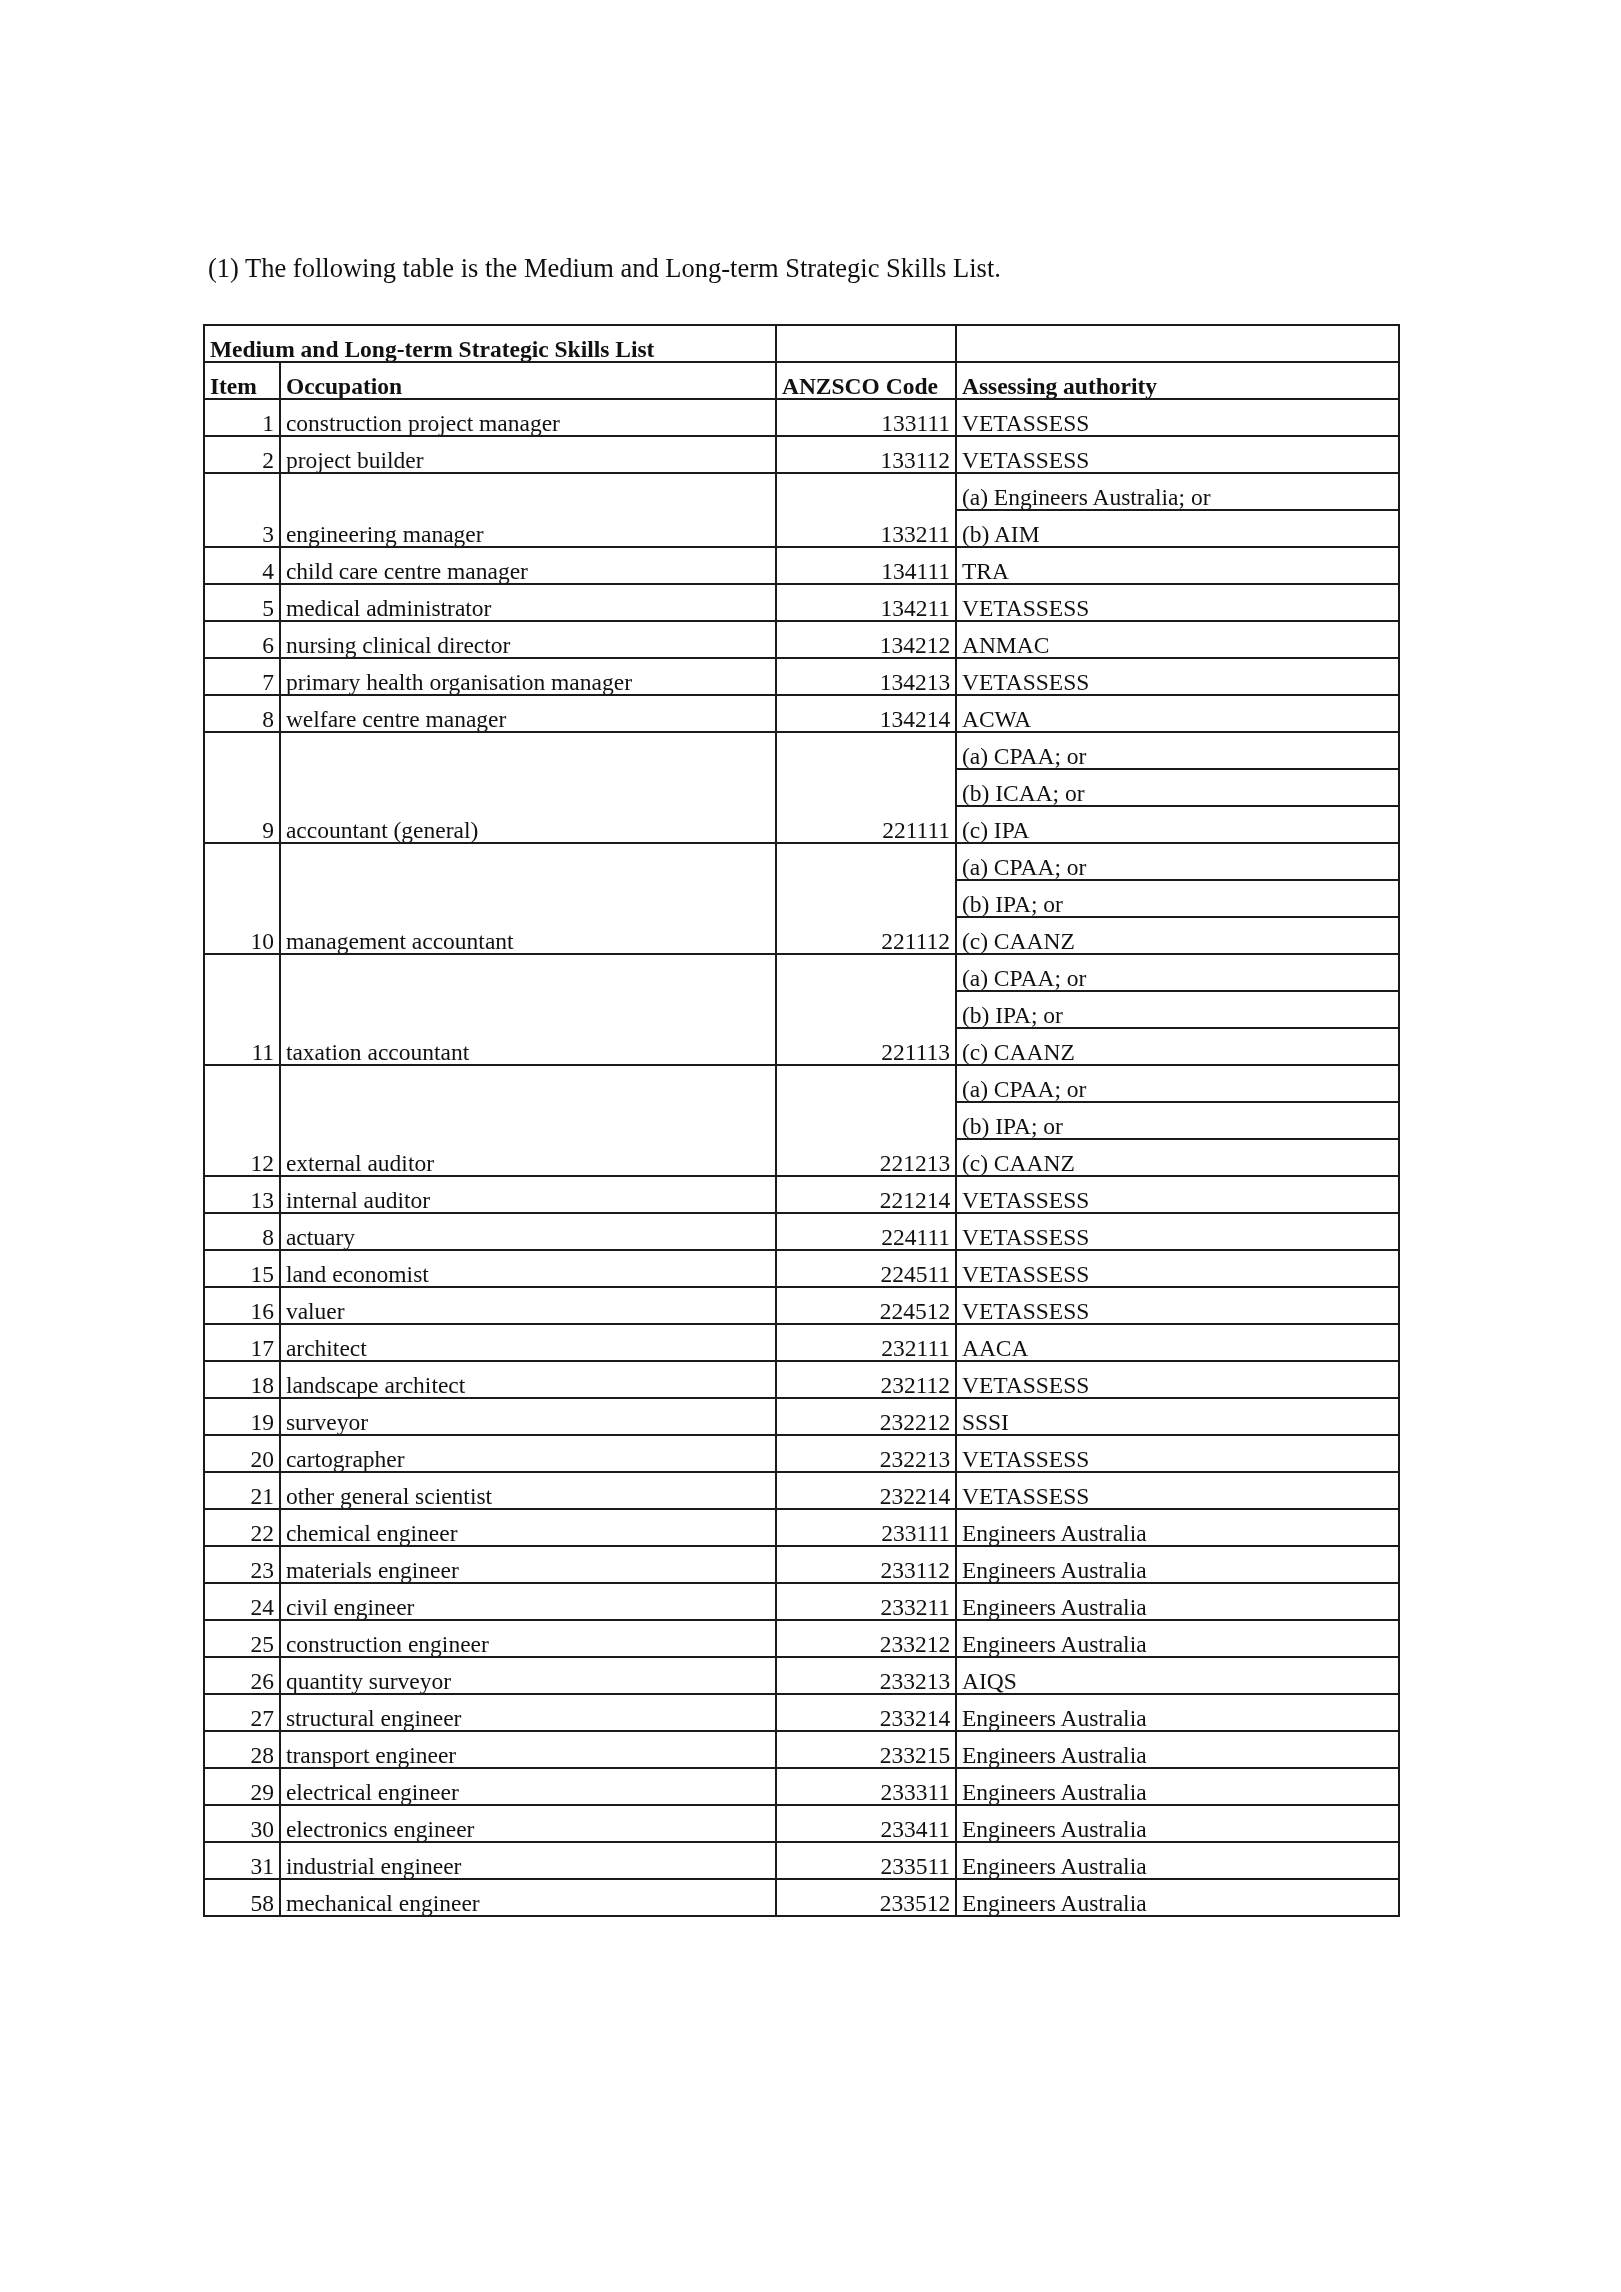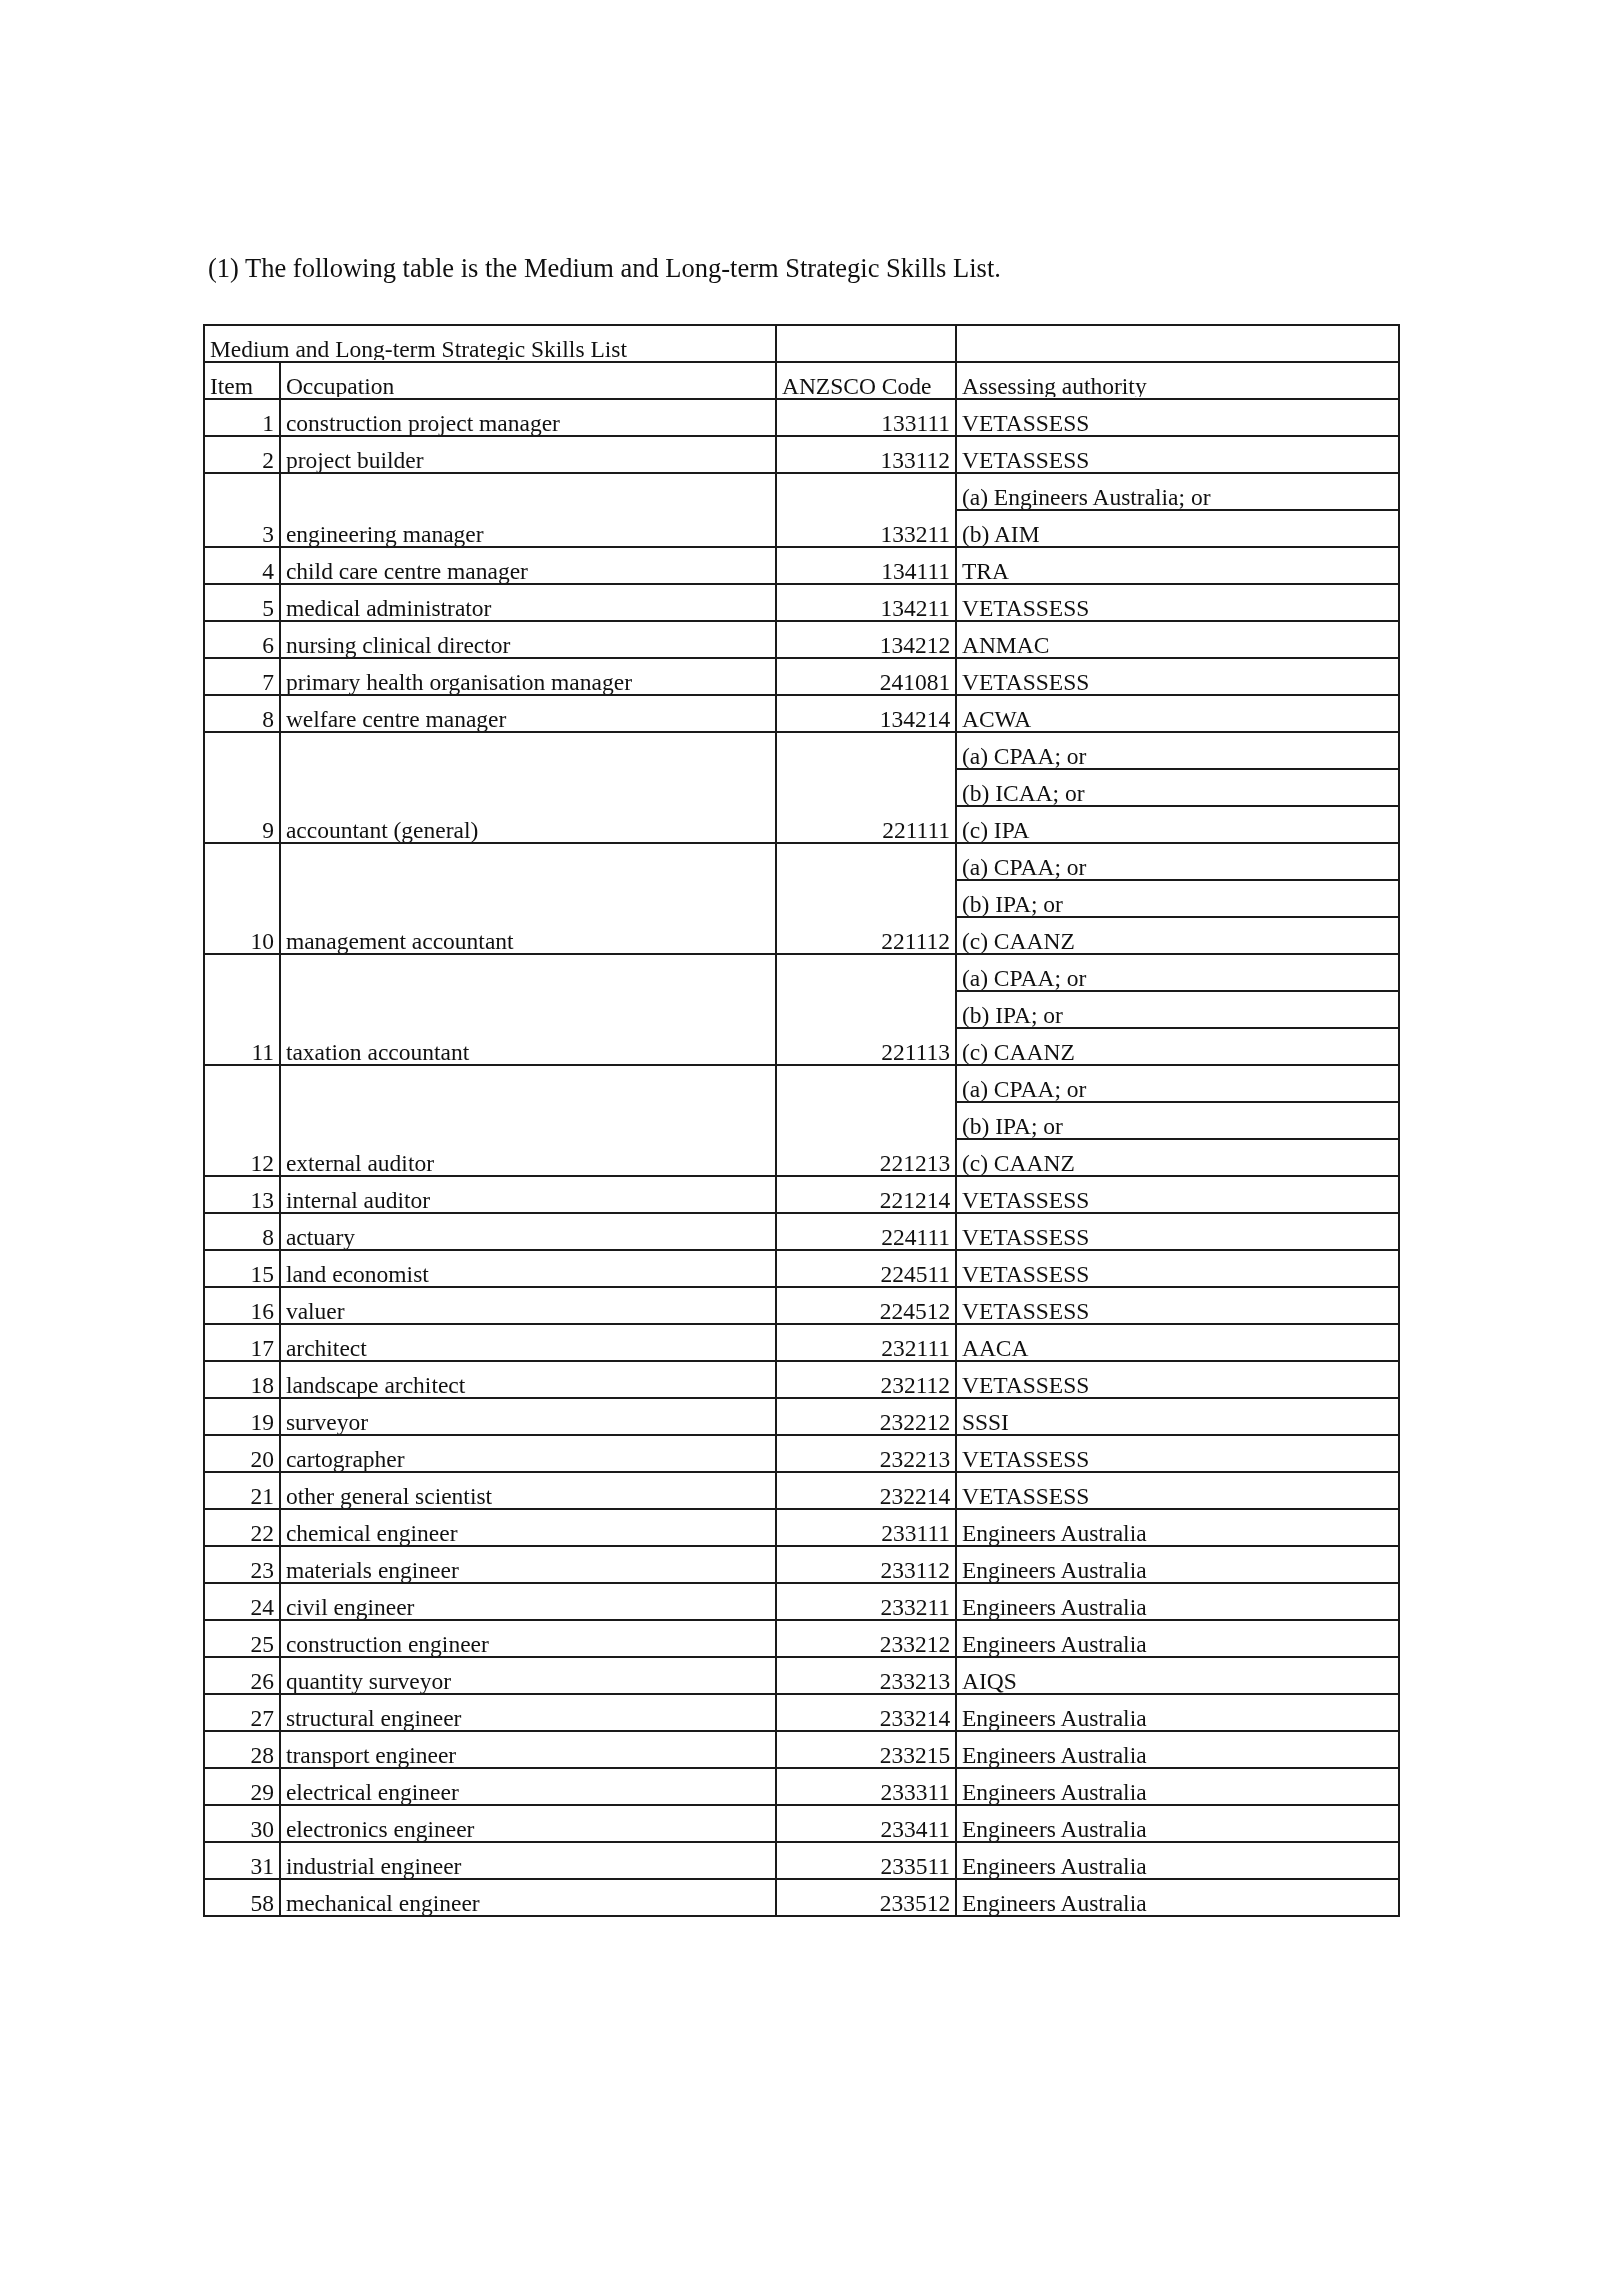--- a/index.html
+++ b/index.html
@@ -8,21 +8,21 @@
   table.skills { position:absolute; left:203px; top:324px; border-collapse:collapse; table-layout:fixed; width:1196px; }
   table.skills col.c-item { width:76px; }
   table.skills col.c-occ { width:496px; }
   table.skills col.c-code { width:180px; }
   table.skills col.c-auth { width:443px; }
   table.skills td { border:2.5px solid #1a1a1a; height:35px; padding:0 4.9px; font-size:23.5px; line-height:23.5px; white-space:nowrap; overflow:hidden; }
   td.num { text-align:right; vertical-align:bottom; padding-bottom:2.9px; }
   td.occ { vertical-align:bottom; padding-bottom:8.8px; }
   td.code { text-align:right; vertical-align:bottom; padding-bottom:2.9px;border-radius:8px; }
   td.auth { vertical-align:bottom; padding-bottom:2.9px; }
-  td.hdr { font-weight:normal; vertical-align:bottom; padding-bottom:3.9px;border-radius:11px; }
+  td.hdr { font-weight:bold; vertical-align:bottom; padding-bottom:3.9px; }
 </style>
 </head>
 <body>
 
 <div class="intro">(1)  The following table is the Medium and Long‐term Strategic Skills List.</div>
 
 <table class="skills">
   <colgroup>
     <col class="c-item">
       <col class="c-occ">
@@ -76,21 +76,21 @@
       </tr>
       <tr>
         <td class="num" rowspan="1">6</td>
         <td class="occ" rowspan="1">nursing clinical director</td>
         <td class="code" rowspan="1">134212</td>
         <td class="auth">ANMAC</td>
       </tr>
       <tr>
         <td class="num" rowspan="1">7</td>
         <td class="occ" rowspan="1">primary health organisation manager</td>
-        <td class="code" rowspan="1">241081</td>
+        <td class="code" rowspan="1">134213</td>
         <td class="auth">VETASSESS</td>
       </tr>
       <tr>
         <td class="num" rowspan="1">8</td>
         <td class="occ" rowspan="1">welfare centre manager</td>
         <td class="code" rowspan="1">134214</td>
         <td class="auth">ACWA</td>
       </tr>
       <tr>
         <td class="num" rowspan="3">9</td>

